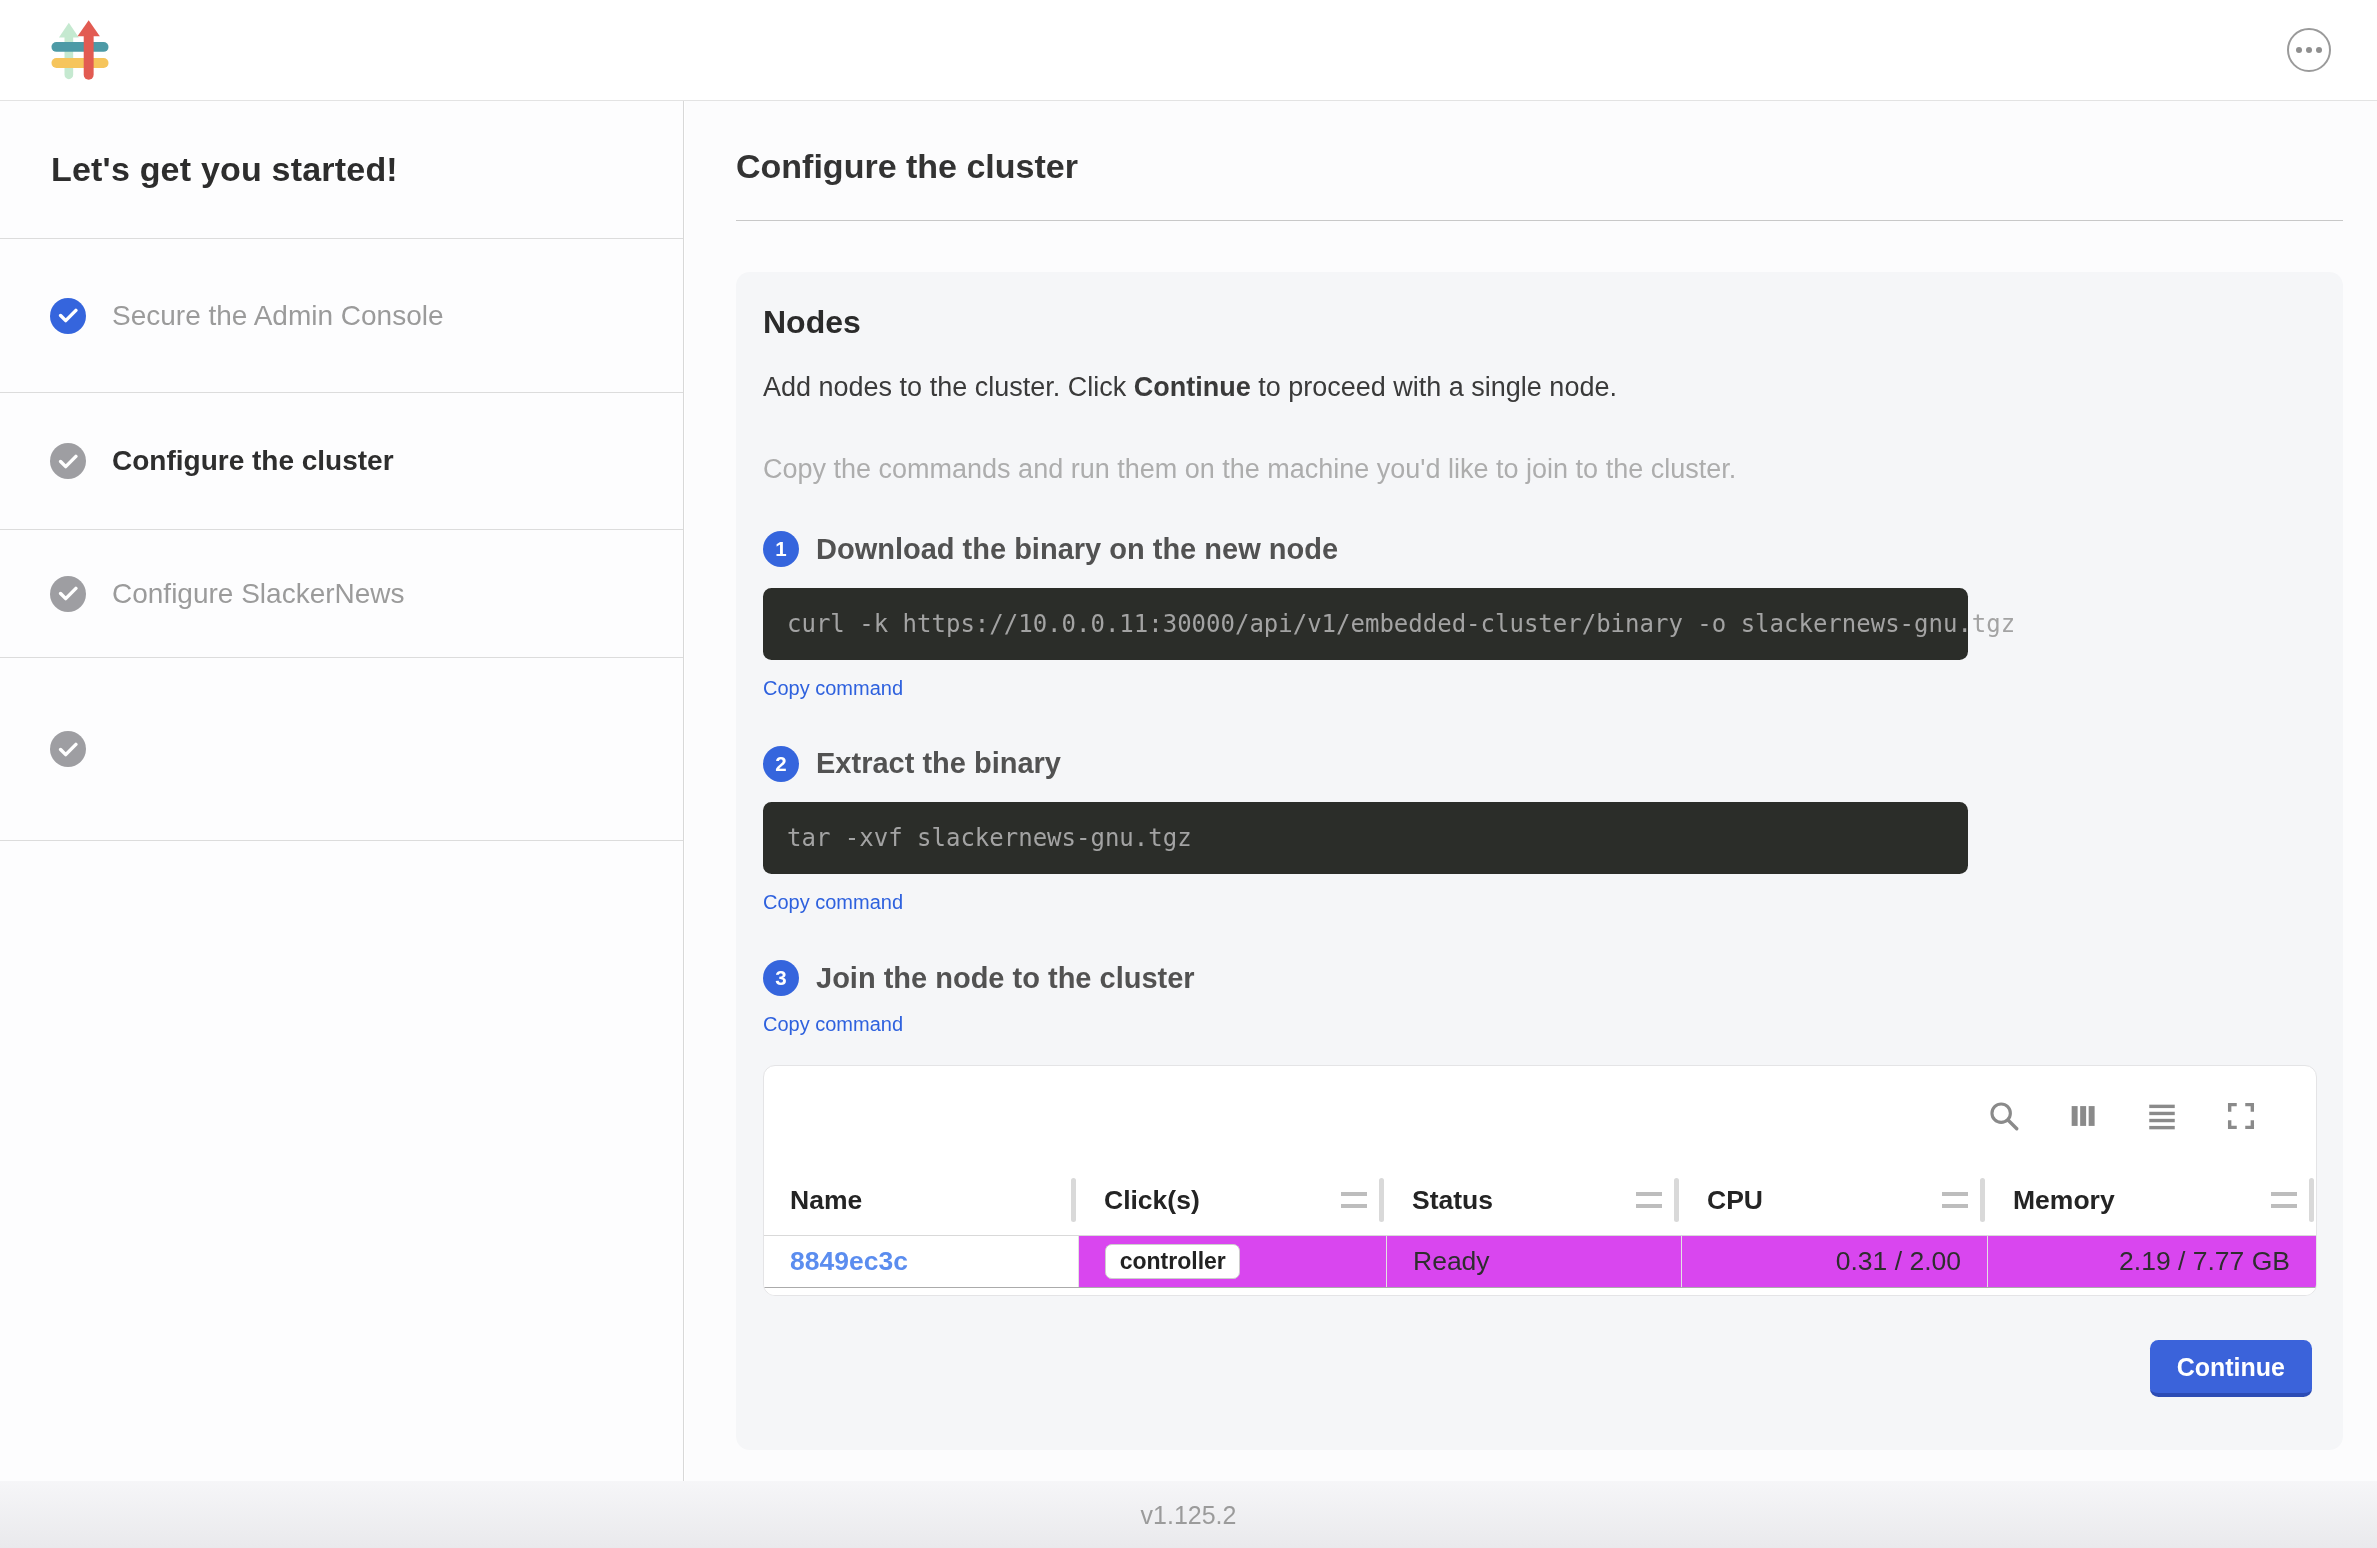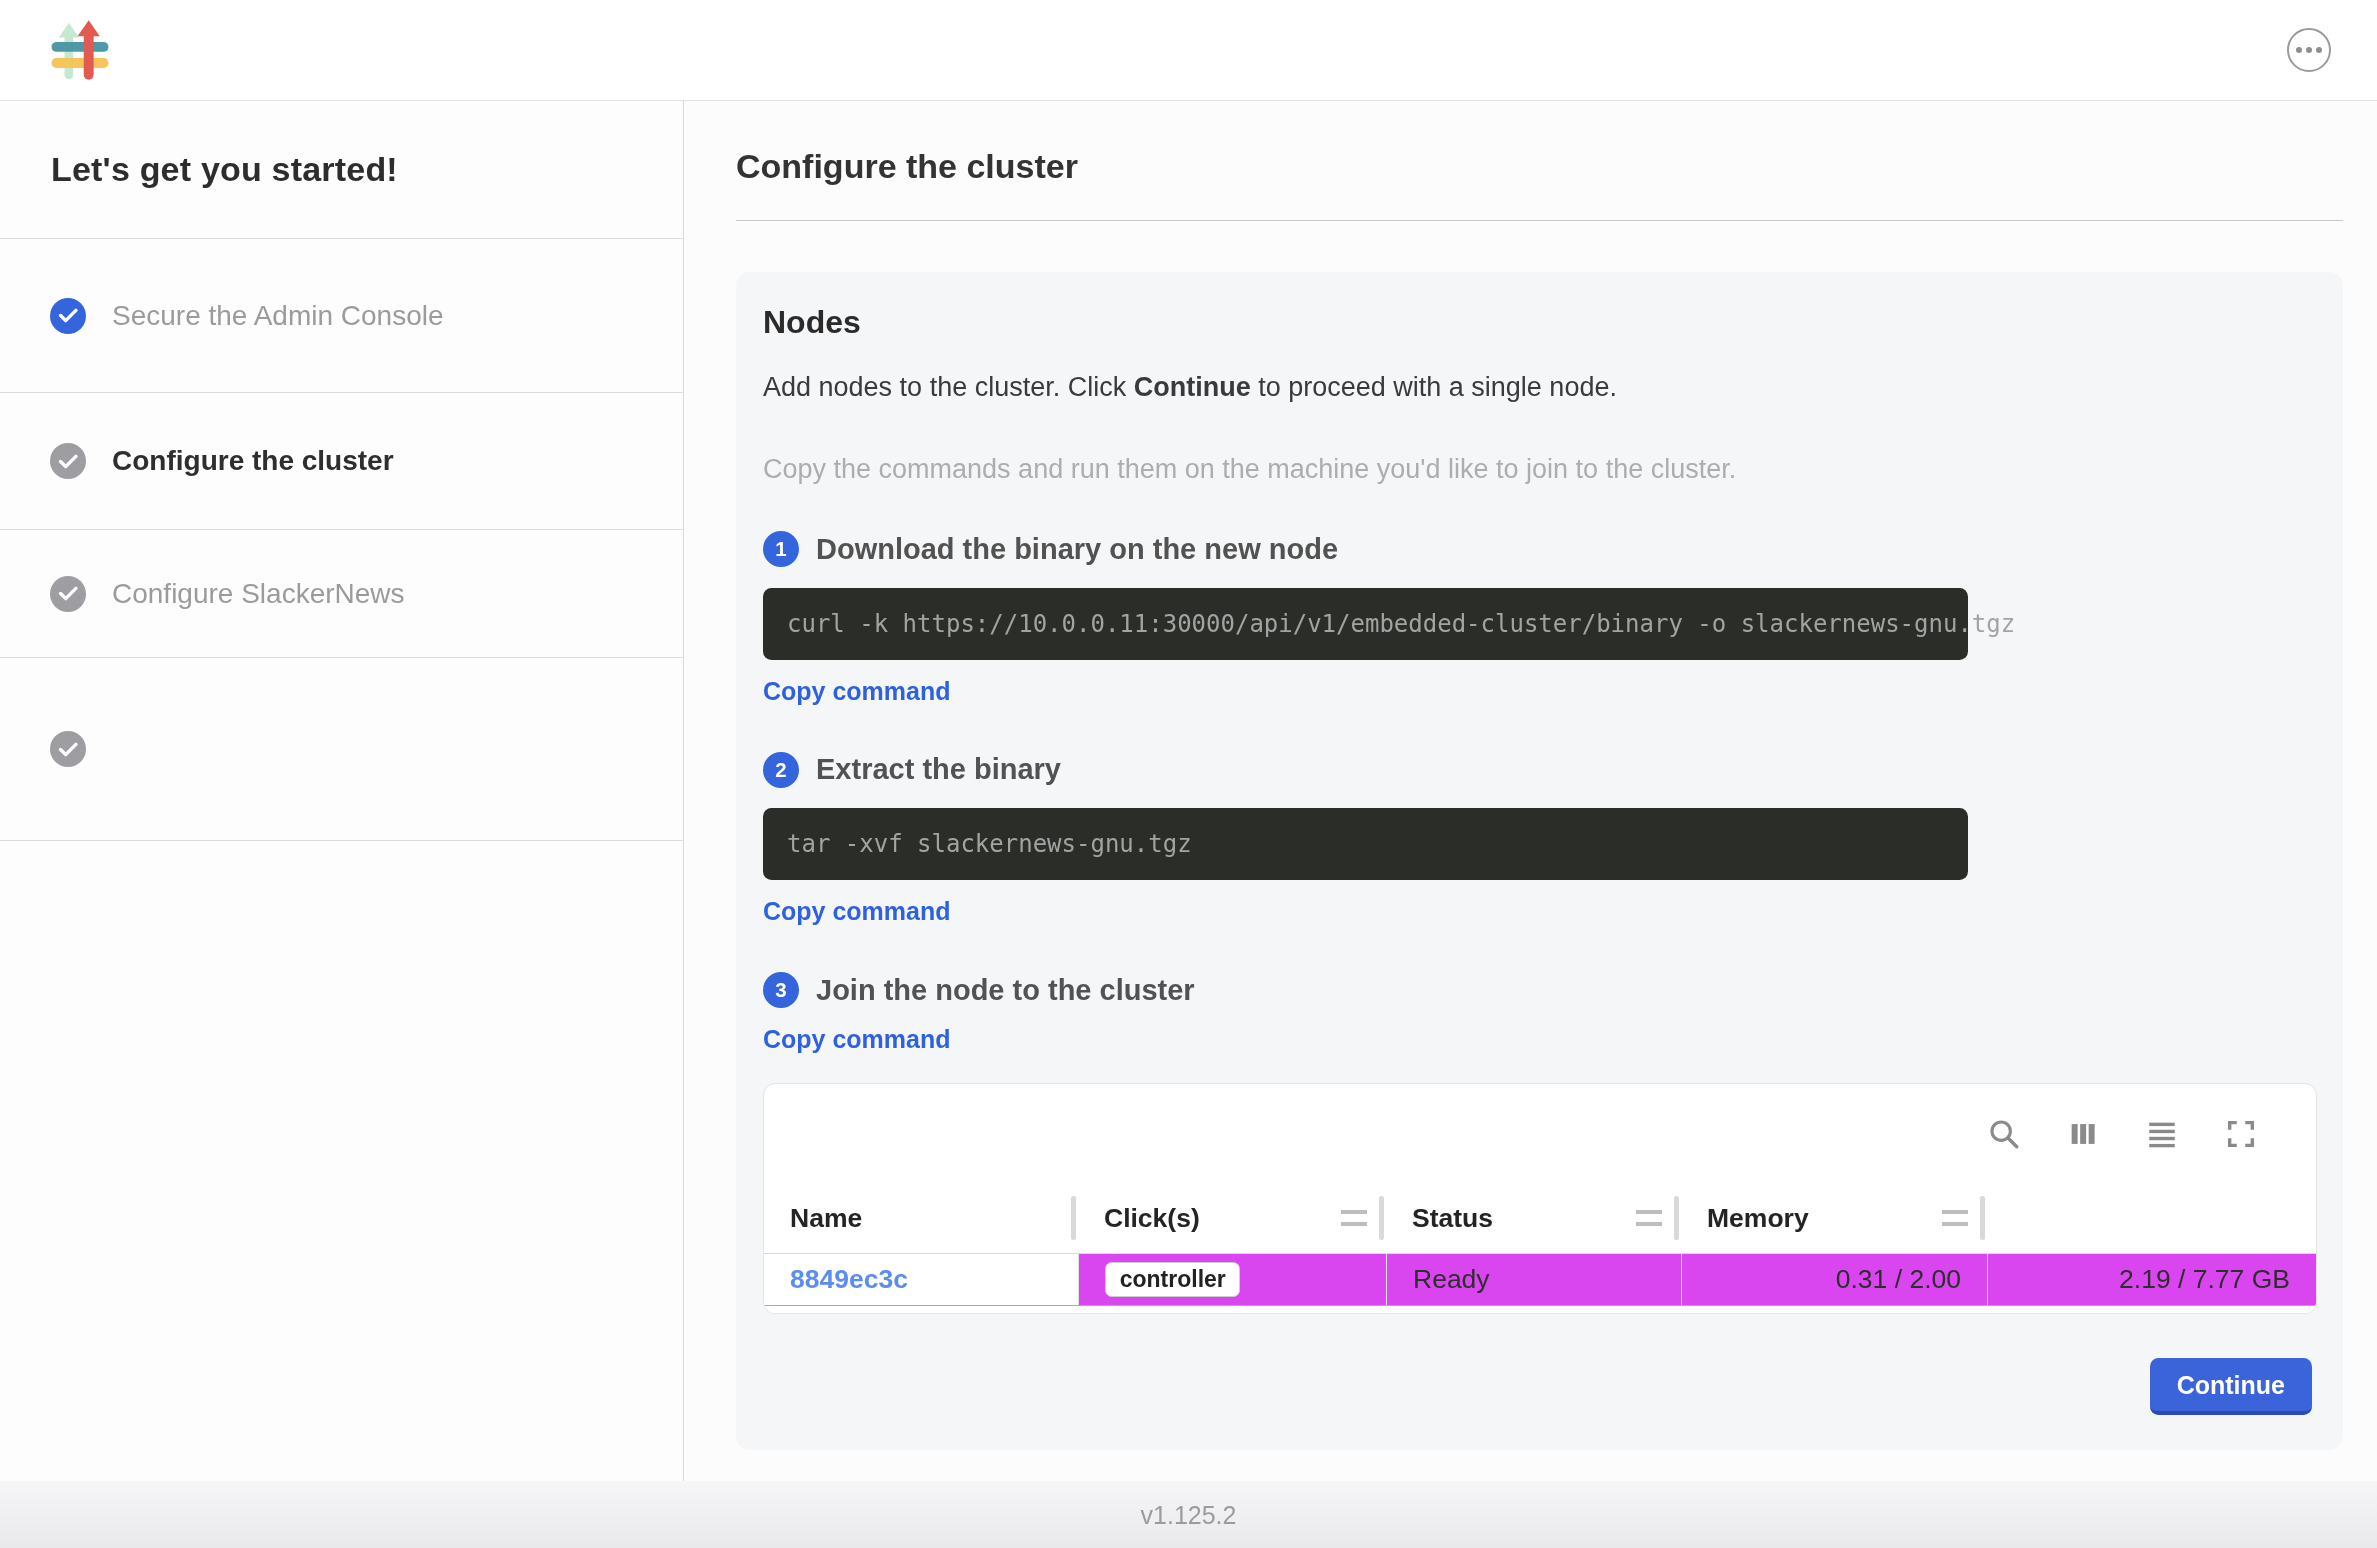--- a/index.html
+++ b/index.html
@@ -82,22 +82,22 @@
 
   .code-block {
     margin-top: 20.5px; width: 1205px; height: 72px; background: #2b2d29;
     border-radius: 8.5px; display: flex; align-items: center; padding: 0 24px;
   }
   .code-block code {
     font-family: "DejaVu Sans Mono", "Liberation Mono", monospace;
     font-size: 24px; color: #a3a3a3; white-space: pre;
   }
   .copy-link {
-    display: inline-block; margin-top: 17px; font-size: 25px; color: #2e61de;
-    text-decoration: none; cursor: pointer; font-weight: bold;
+    display: inline-block; margin-top: 17px; font-size: 20px; color: #2e61de;
+    text-decoration: none; cursor: pointer;
   }
 
   
   .grid-card {
     margin-top: 29px; width: 1554px; background: #ffffff;
     border: 0.9px solid #e4e4e6; border-radius: 12px; overflow: hidden;
   }
   .grid-toolbar {
     height: 99px; display: flex; align-items: center; justify-content: flex-end;
     gap: 41px; padding-right: 56px;
@@ -297,20 +297,25 @@
           <span>Click(s)</span>
           <span class="menu-eq"></span>
           <span class="col-sep"></span>
         </div>
         <div class="hcell">
           <span>Status</span>
           <span class="menu-eq"></span>
           <span class="col-sep"></span>
         </div>
         <div class="hcell">
+          <span>CPU</span>
+          <span class="menu-eq"></span>
+          <span class="col-sep"></span>
+        </div>
+        <div class="hcell">
           <span>Memory</span>
           <span class="menu-eq"></span>
           <span class="col-sep"></span>
         </div>
       </div>
 
       <div class="grid-row">
         <div class="cell name-cell">
           <a class="node-link">8849ec3c</a>
         </div>

